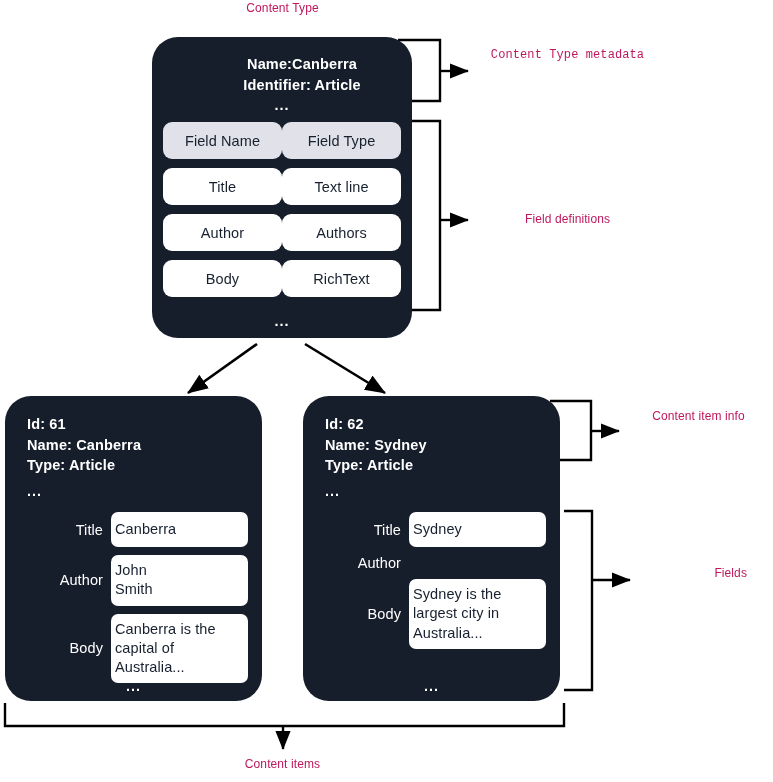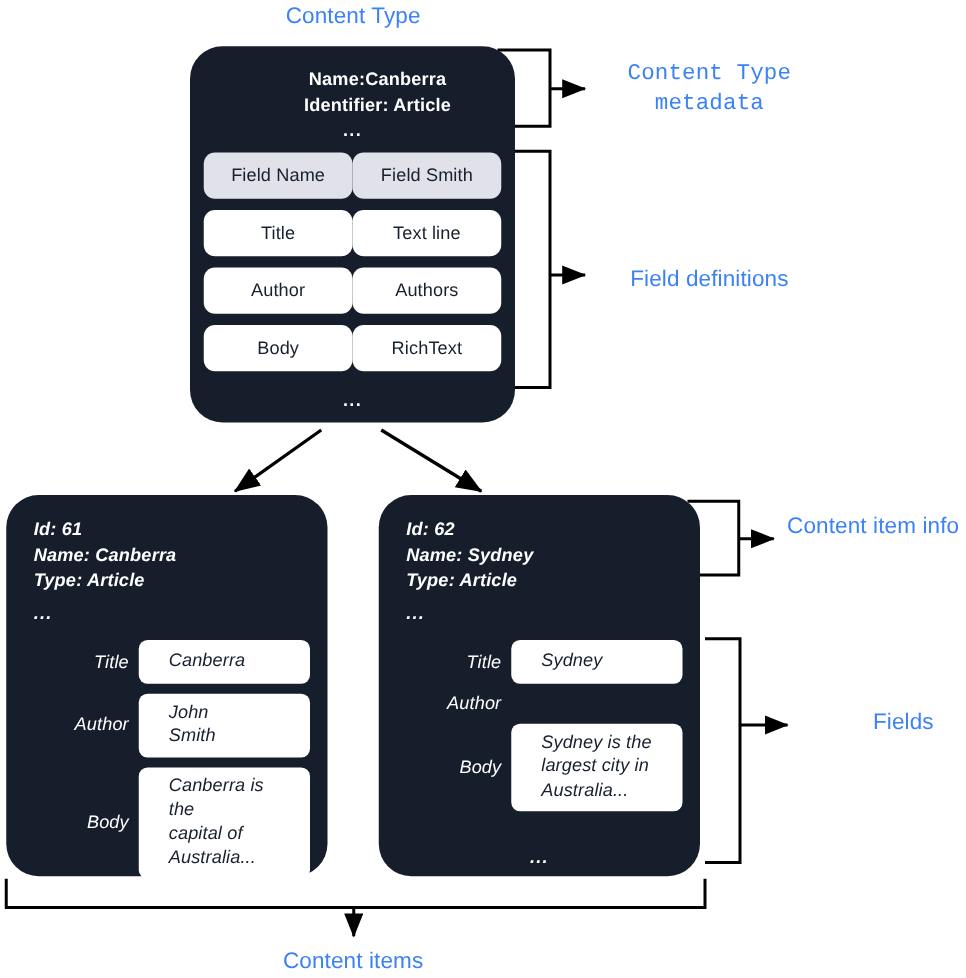--- a/index.html
+++ b/index.html
@@ -19,22 +19,22 @@
     position: absolute;
     left: 0; top: 0;
     width: 773px;
     height: 782px;
     pointer-events: none;
   }
 
   
   .caption {
     position: absolute;
-    font-size: 18px;
-    color: #3b82f6;
+    font-size: 12px;
+    color: #be185d;
     text-align: center;
     line-height: 1.33;
     letter-spacing: 0.1px;
   }
 
   
   .card {
     position: absolute;
     background: #161d2b;
     border-radius: 26px;
@@ -104,21 +104,20 @@
     color: #17202e;
     letter-spacing: 0.1px;
   }
   .chip.header { background: #e0e1e9; }
   .chip.value  { background: #ffffff; }
 
   
   .item-card {
     width: 257px;
     height: 305px;
-    font-style: italic;
   }
   #item-card-left  { left: 5px;   top: 396px; }
   #item-card-right { left: 303px; top: 396px; }
 
   .item-head {
     position: absolute;
     left: 22px;
     top: 18px;
     text-align: left;
   }
@@ -149,21 +148,21 @@
     font-size: 14.5px;
     letter-spacing: 0.1px;
   }
   .field-value {
     flex: 1 1 auto;
     background: #ffffff;
     border-radius: 7px;
     color: #17202e;
     font-size: 14.5px;
     line-height: 1.33;
-    padding: 6px 24px;
+    padding: 6px 4px;
     box-sizing: border-box;
     letter-spacing: 0.1px;
     white-space: pre-line;
   }
   .fv-1 { min-height: 35px; display:flex; align-items:center; }
   .item-bottom-ellipsis {
     position: absolute;
     left: 0;
     bottom: 8px;
     width: 257px;
@@ -238,21 +237,21 @@
   <div class="card-head" id="ct-meta">
     <div>Name:Canberra</div>
     <div>Identifier: Article</div>
   </div>
 
   <div class="ellipsis" id="ct-ellipsis-top">...</div>
 
   <div class="ct-grid">
     <div class="ct-row">
       <div class="chip header">Field Name</div>
-      <div class="chip header">Field Smith</div>
+      <div class="chip header">Field Type</div>
     </div>
     <div class="ct-row">
       <div class="chip value">Title</div>
       <div class="chip value">Text line</div>
     </div>
     <div class="ct-row">
       <div class="chip value">Author</div>
       <div class="chip value">Authors</div>
     </div>
     <div class="ct-row">

